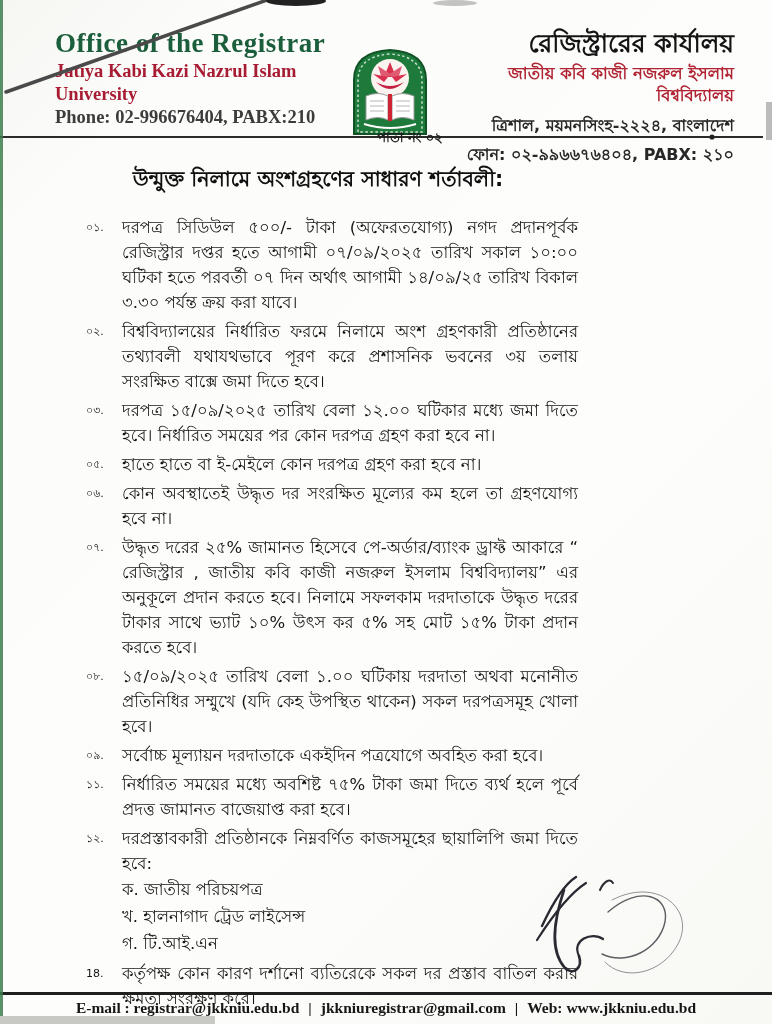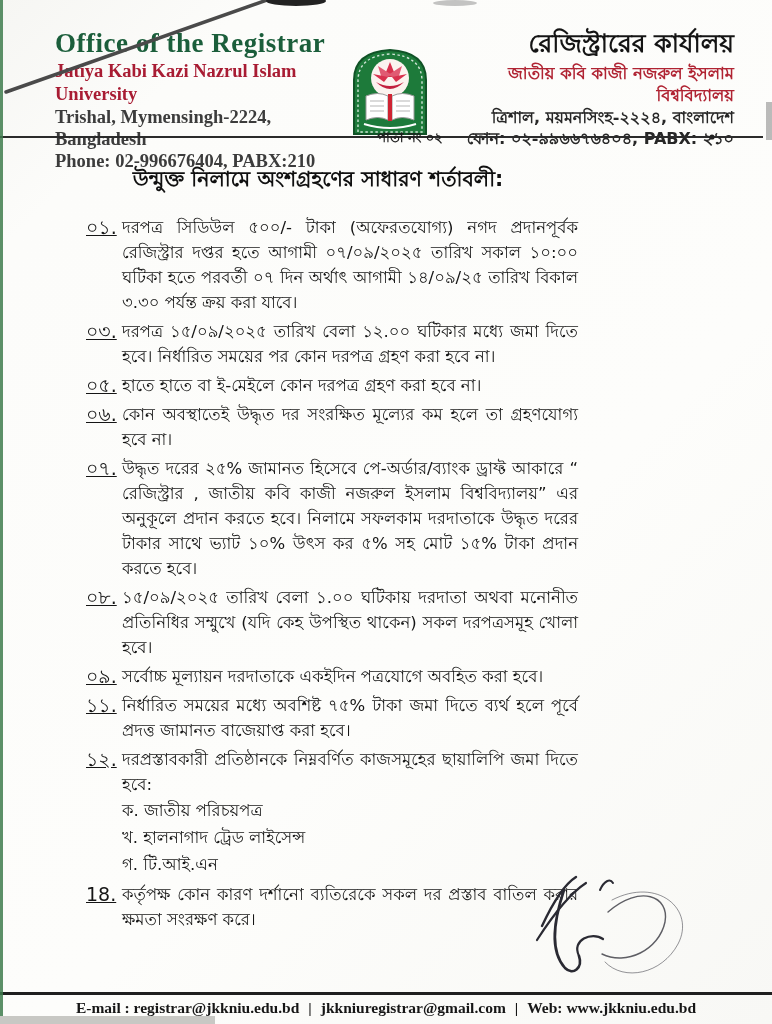--- a/index.html
+++ b/index.html
@@ -12,34 +12,34 @@
   
   .hdr-en{position:absolute;left:55px;top:28px;width:300px;
           font-family:"Liberation Serif",serif;z-index:2;}
   .hdr-en .office{font-size:27px;font-weight:bold;letter-spacing:.5px;line-height:30px;}
   .hdr-en .univ{font-size:18.5px;font-weight:bold;line-height:23px;margin-top:2px;}
   .hdr-en .addr,.hdr-en .phone{font-size:18.5px;font-weight:bold;color:#3c3c3c;line-height:22px;}
 
   .hdr-bn{position:absolute;right:38px;top:28px;width:300px;text-align:right;z-index:2;}
   .hdr-bn .office{font-size:25px;font-weight:bold;color:#141414;line-height:32px;}
   .hdr-bn .univ{font-size:16.5px;font-weight:bold;line-height:22px;margin-top:3px;}
-  .hdr-bn .addr,.hdr-bn .phone{font-size:16px;font-weight:bold;color:#272727;line-height:21px;}
+  .hdr-bn .addr,.hdr-bn .phone{font-size:16px;font-weight:bold;color:#272727;line-height:21px;margin-top:8px;}
 
   .logo{position:absolute;left:344px;top:44px;width:92px;height:94px;z-index:2;}
 
   .rule-top{position:absolute;left:0;top:136px;width:763px;height:2px;background:#2b2b2b;z-index:2;}
   .page-num{position:absolute;left:0;top:128px;width:100%;text-align:center;
             font-size:13px;font-weight:bold;color:#1d1d1d;z-index:3;margin-left:24px;}
 
   
   .content{position:absolute;left:0;top:150px;width:636px;z-index:2;}
   .title{text-align:center;font-size:20.5px;font-weight:bold;color:#101010;margin:14px 0 17px 0;}
   ol.cond{list-style:none;margin:0;padding:0 58px 0 86px;}
   ol.cond li{display:grid;grid-template-columns:36px 1fr;margin-bottom:4px;}
-  .num{font-size:19px;line-height:25px;color:#151515;text-decoration:underline;}
+  .num{font-size:11px;line-height:25px;color:#151515;}
   .txt{font-size:16.5px;line-height:25px;color:#151515;text-align:justify;}
   .sub{font-size:16.5px;line-height:27px;color:#151515;}
 
   
   .signature{position:absolute;left:512px;top:868px;width:180px;height:118px;z-index:2;}
   .rule-bottom{position:absolute;left:0;top:992px;width:772px;height:2.5px;background:#1f1f1f;z-index:2;}
   .footer{position:absolute;left:0;top:999px;width:100%;text-align:center;z-index:2;
           font-family:"Liberation Serif",serif;font-weight:bold;font-size:15.5px;color:#161616;}
   .footer .sep{padding:0 9px;}
 </style>
@@ -54,21 +54,20 @@
     <ellipse cx="296" cy="1" rx="30" ry="5" fill="#222"></ellipse>
     <ellipse cx="455" cy="3" rx="22" ry="3" fill="#8a8a8a" opacity="0.5"></ellipse>
     <rect x="766" y="102" width="6" height="38" fill="#6b6b6b" opacity="0.45"></rect>
     <circle cx="712" cy="137" r="2.6" fill="#222"></circle>
     <rect x="0" y="1016" width="215" height="8" fill="#c8c8c4"></rect>
   </svg>
 
   <div class="hdr-en">
     <div class="office" style="color:#1b5e3b;">Office of the Registrar</div>
     <div class="univ" style="color:#a81c33;">Jatiya Kabi Kazi Nazrul Islam University</div>
-    <div class="addr">Trishal, Mymensingh-2224, Bangladesh</div>
     <div class="phone">Phone: 02-996676404, PABX:210</div>
   </div>
 
   <svg class="logo" viewBox="0 0 92 94">
     <path d="M10,90 L10,36 Q10,8 46,6 Q82,8 82,36 L82,90 Z" fill="#1d7a3a" stroke="#115327" stroke-width="2"></path>
     <path d="M14,88 L14,37 Q14,12 46,10 Q78,12 78,37 L78,88 Z" fill="none" stroke="#ffffff" stroke-width="1.4" stroke-dasharray="2.5 2.5" opacity="0.8"></path>
     <circle cx="46" cy="34" r="19" fill="#fbf3ef"></circle>
     <g>
       <path d="M46,18 L40,33 L52,33 Z" fill="#d8304d"></path>
       <path d="M34,22 L38,35 L48,31 Z" fill="#e05a72"></path>
@@ -97,20 +96,24 @@
   <div class="page-num">পাতা নং ০২</div>
 
   <div class="content">
     <div class="title">উন্মুক্ত নিলামে অংশগ্রহণের সাধারণ শর্তাবলী:</div>
     <ol class="cond" id="cond-list">
     <li>
       <span class="num">০১.</span>
       <div class="txt">দরপত্র সিডিউল ৫০০/- টাকা (অফেরতযোগ্য) নগদ প্রদানপূর্বক রেজিস্ট্রার দপ্তর হতে আগামী ০৭/০৯/২০২৫ তারিখ সকাল ১০:০০ ঘটিকা হতে পরবর্তী ০৭ দিন অর্থাৎ আগামী ১৪/০৯/২৫ তারিখ বিকাল ৩.৩০ পর্যন্ত ক্রয় করা যাবে।</div>
     </li>
 
+    <li>
+      <span class="num">০২.</span>
+      <div class="txt">বিশ্ববিদ্যালয়ের নির্ধারিত ফরমে নিলামে অংশ গ্রহণকারী প্রতিষ্ঠানের তথ্যাবলী যথাযথভাবে পূরণ করে প্রশাসনিক ভবনের ৩য় তলায় সংরক্ষিত বাক্সে জমা দিতে হবে।</div>
+    </li>
 
     <li>
       <span class="num">০৩.</span>
       <div class="txt">দরপত্র ১৫/০৯/২০২৫ তারিখ বেলা ১২.০০ ঘটিকার মধ্যে জমা দিতে হবে। নির্ধারিত সময়ের পর কোন দরপত্র গ্রহণ করা হবে না।</div>
     </li>
 
 
     <li>
       <span class="num">০৫.</span>
       <div class="txt">হাতে হাতে বা ই-মেইলে কোন দরপত্র গ্রহণ করা হবে না।</div>

